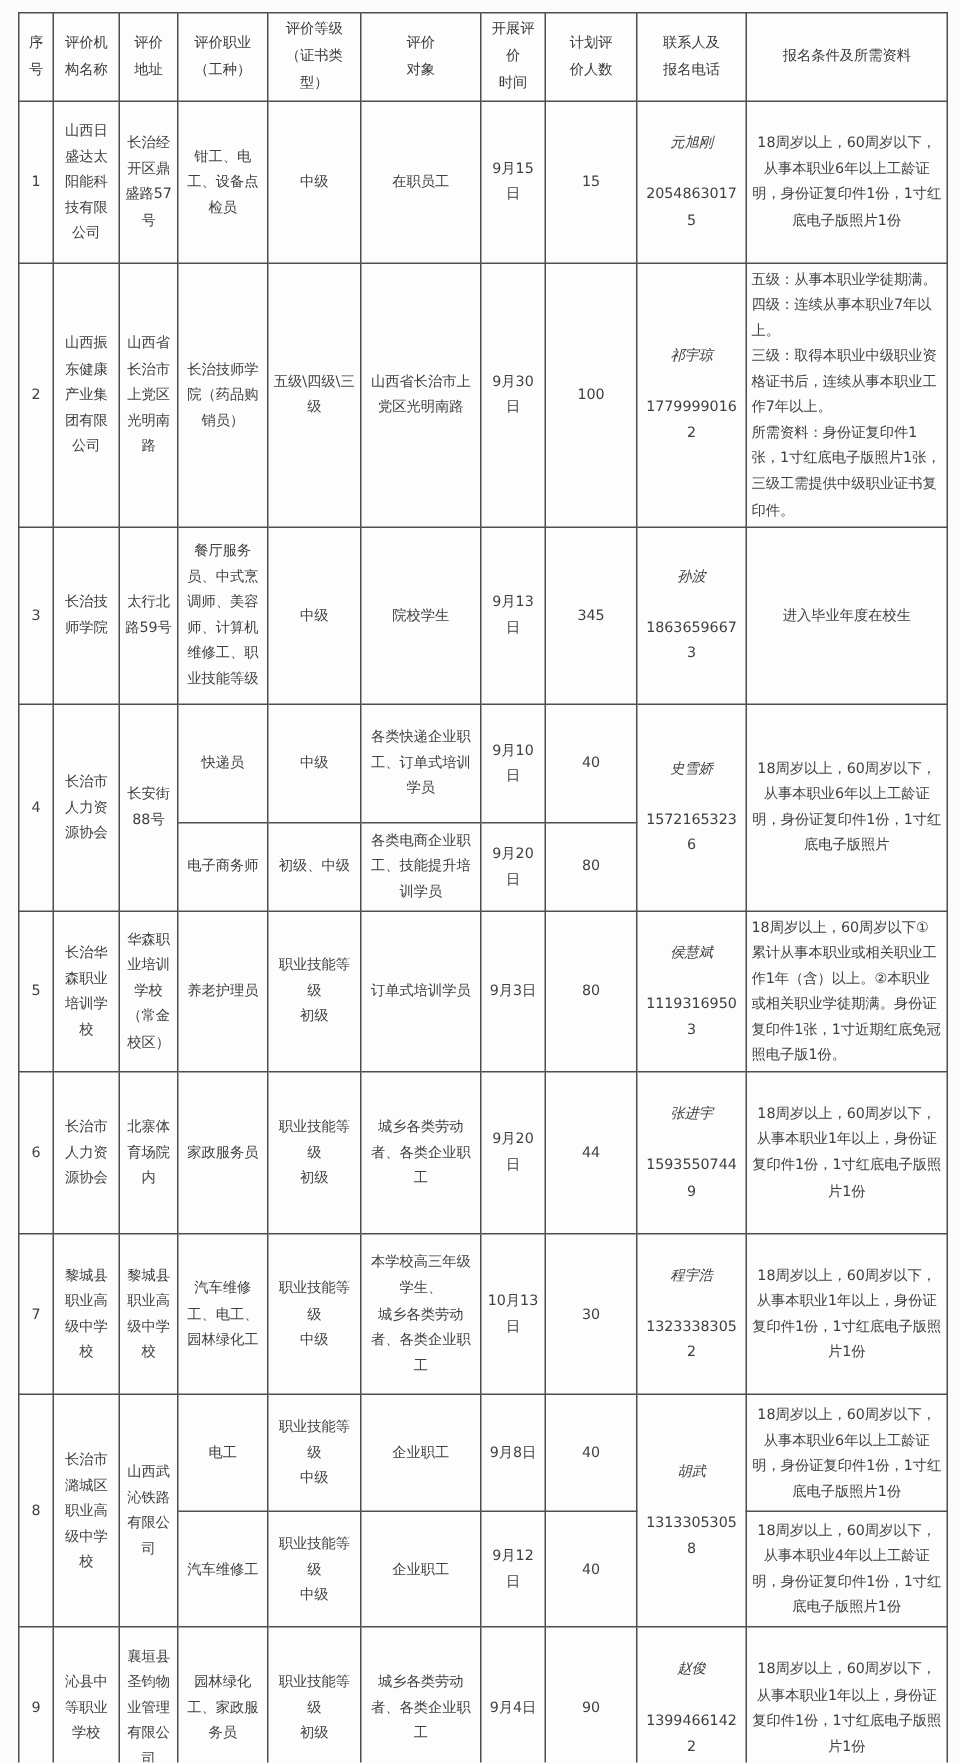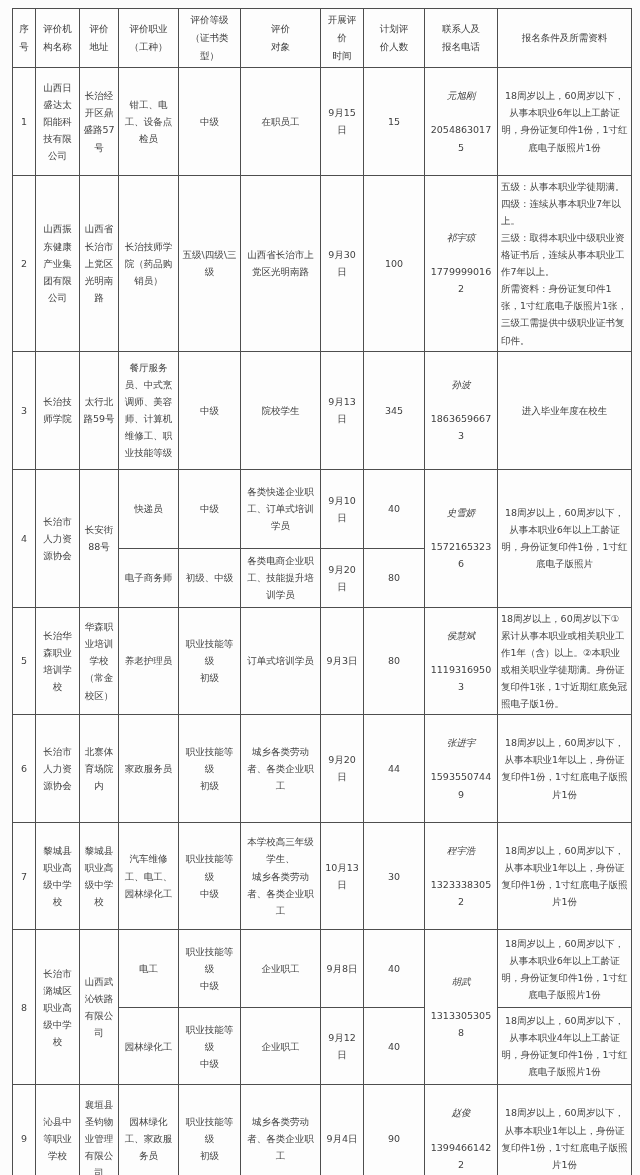--- a/index.html
+++ b/index.html
@@ -211,21 +211,21 @@
       <td>企业职工</td>
       <td>9月8日</td>
       <td>40</td>
       <td rowspan="2">
         <span class="contact-name">胡武</span>
         <span class="contact-phone">13133053058</span>
       </td>
       <td>18周岁以上，60周岁以下，从事本职业6年以上工龄证明，身份证复印件1份，1寸红底电子版照片1份</td>
     </tr>
     <tr style="height:77px">
-      <td>园林绿化工</td>
+      <td>汽车维修工</td>
       <td>职业技能等级
 中级</td>
       <td>企业职工</td>
       <td>9月12日</td>
       <td>40</td>
       <td>18周岁以上，60周岁以下，从事本职业4年以上工龄证明，身份证复印件1份，1寸红底电子版照片1份</td>
     </tr>
 
     <tr style="height:93px">
       <td>9</td>

